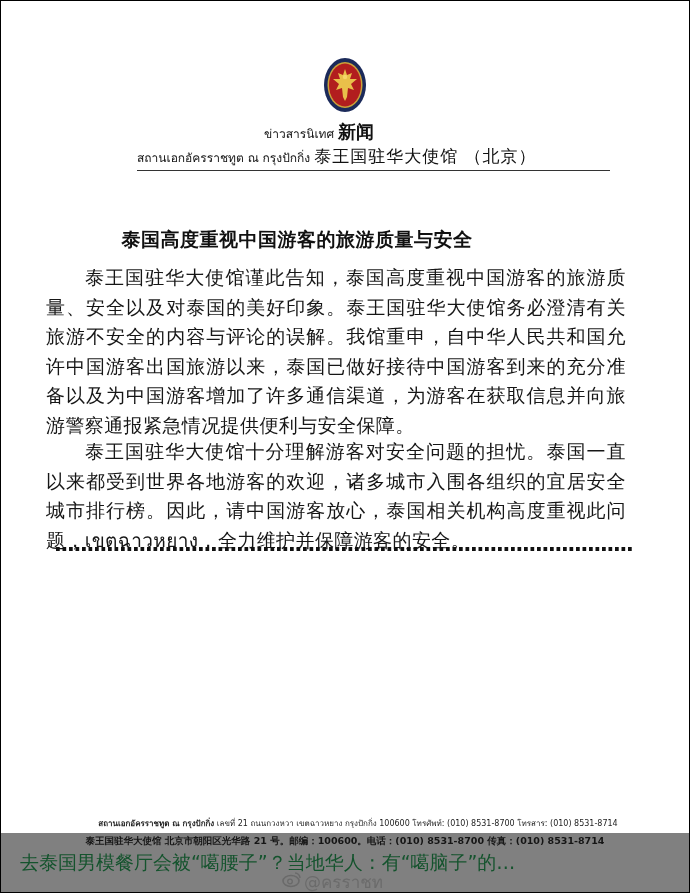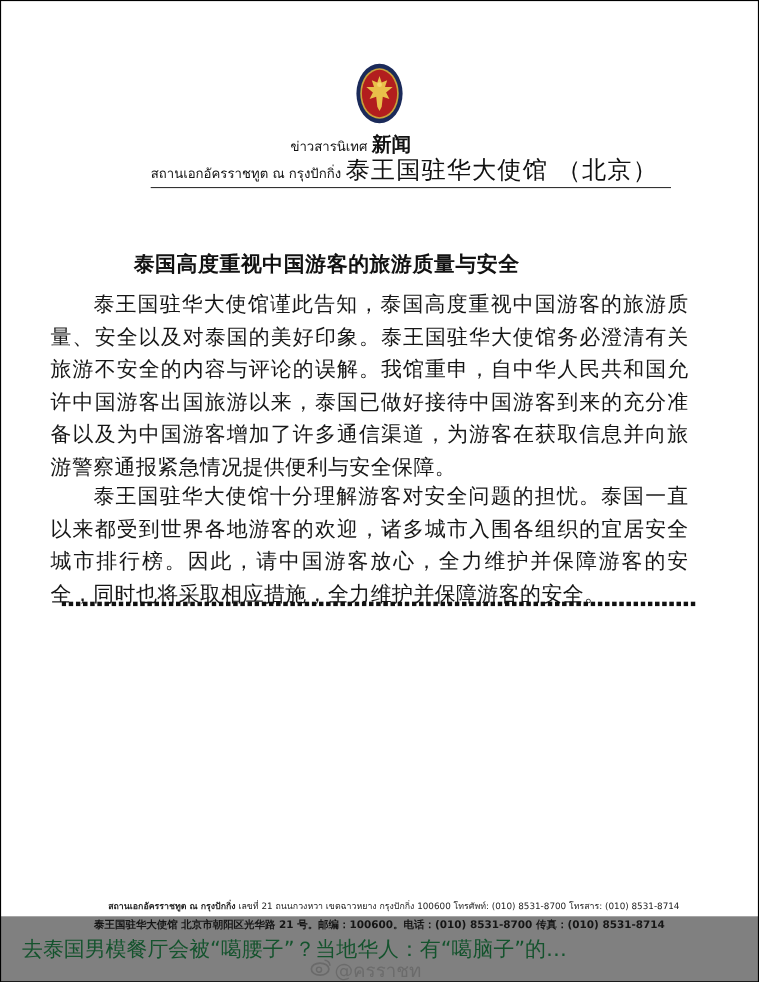--- a/index.html
+++ b/index.html
@@ -20,21 +20,21 @@
     position:absolute; left:0; width:638px; top:121px; text-align:center;
     font-size:15px; line-height:22px;
   }
   .header-thai-news .thai { font-family:"DejaVu Sans","Liberation Sans",sans-serif; font-size:12px; }
   .header-thai-news .cn { font-size:18px; font-weight:bold; margin-left:4px; }
   .header-embassy {
     position:absolute; left:137px; top:145px; width:473px; text-align:left;
     font-size:15px; line-height:22px; white-space:nowrap;
   }
   .header-embassy .thai { font-family:"DejaVu Sans","Liberation Sans",sans-serif; font-size:12px; }
-  .header-embassy .cn { font-size:22px; margin-left:4px; letter-spacing:1px; }
+  .header-embassy .cn { font-size:17px; margin-left:4px; letter-spacing:1px; }
   .header-rule {
     position:absolute; left:137px; top:170px; width:473px; height:1px; background:#333;
   }
   .article-title {
     position:absolute; left:0; width:594px; top:227px; text-align:center;
     font-family:"DejaVu Sans","Liberation Sans",sans-serif;
     font-size:19px; font-weight:bold; letter-spacing:0.5px; color:#111;
   }
   .paragraph {
     position:absolute; left:46px; width:580px;
@@ -97,21 +97,21 @@
 
 <div class="header-embassy">
   <span class="thai">สถานเอกอัครราชทูต ณ กรุงปักกิ่ง</span><span class="cn">泰王国驻华大使馆 （北京）</span>
 </div>
 
 <div class="header-rule"></div>
 
 <div class="article-title">泰国高度重视中国游客的旅游质量与安全</div>
 
 <p class="paragraph p1" style="margin:0">泰王国驻华大使馆谨此告知，泰国高度重视中国游客的旅游质量、安全以及对泰国的美好印象。泰王国驻华大使馆务必澄清有关旅游不安全的内容与评论的误解。我馆重申，自中华人民共和国允许中国游客出国旅游以来，泰国已做好接待中国游客到来的充分准备以及为中国游客增加了许多通信渠道，为游客在获取信息并向旅游警察通报紧急情况提供便利与安全保障。</p>
-<p class="paragraph p2" style="margin:0">泰王国驻华大使馆十分理解游客对安全问题的担忧。泰国一直以来都受到世界各地游客的欢迎，诸多城市入围各组织的宜居安全城市排行榜。因此，请中国游客放心，全力维护并保障游客的安全，同时也将采取相应措施，全力维护并保障游客的安全。</p>
+<p class="paragraph p2" style="margin:0">泰王国驻华大使馆十分理解游客对安全问题的担忧。泰国一直以来都受到世界各地游客的欢迎，诸多城市入围各组织的宜居安全城市排行榜。因此，请中国游客放心，泰国相关机构高度重视此问题，เขตฉาวหยาง，全力维护并保障游客的安全。</p>
 
 <div class="dotted-rule"></div>
 
 <div class="footer-thai">
   <b>สถานเอกอัครราชทูต ณ กรุงปักกิ่ง</b>
   <span>เลขที่ 21 ถนนกวงหวา เขตฉาวหยาง กรุงปักกิ่ง 100600 โทรศัพท์: (010) 8531-8700 โทรสาร: (010) 8531-8714</span>
 </div>
 
 <div class="overlay"></div>
 

